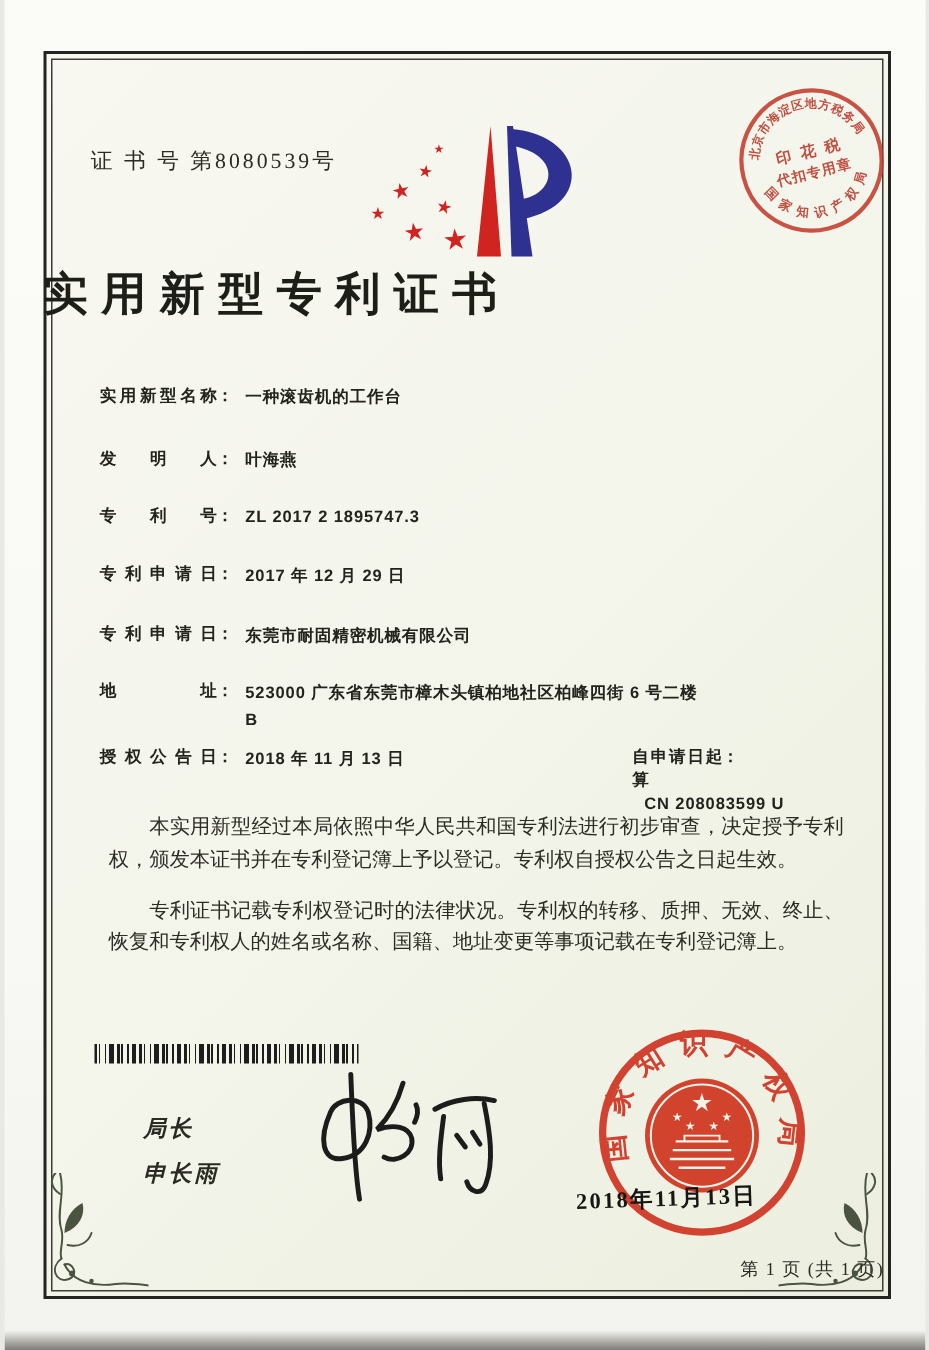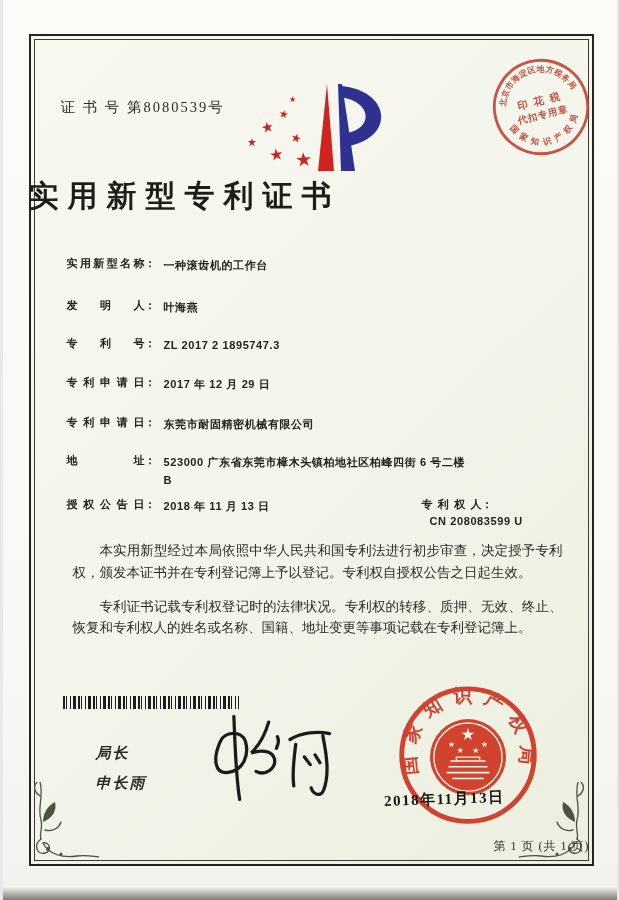--- a/index.html
+++ b/index.html
@@ -127,21 +127,21 @@
   <div class="frow" style="top:415px">
     <span class="flabel">专利申请日</span><span class="fcolon">：</span><span class="fvalue">东莞市耐固精密机械有限公司</span>
   </div>
   <div class="frow" style="top:453px">
     <span class="flabel">地址</span><span class="fcolon">：</span><span class="fvalue">523000 广东省东莞市樟木头镇柏地社区柏峰四街 6 号二楼
 B</span>
   </div>
   <div class="frow" style="top:497px;right:30px;left:64px">
     <span class="flabel">授权公告日</span><span class="fcolon">：</span><span class="fvalue">2018 年 11 月 13 日</span>
     <span class="grant-cell">
-      <span class="flabel">专利权人</span><span class="fcolon">：</span><span class="fvalue">CN 208083599 U</span>
+      <span class="flabel">自申请日起算</span><span class="fcolon">：</span><span class="fvalue">CN 208083599 U</span>
     </span>
   </div>
 
   <div class="bodytext">
     <p>本实用新型经过本局依照中华人民共和国专利法进行初步审查，决定授予专利权，颁发本证书并在专利登记簿上予以登记。专利权自授权公告之日起生效。</p>
     <p>专利证书记载专利权登记时的法律状况。专利权的转移、质押、无效、终止、恢复和专利权人的姓名或名称、国籍、地址变更等事项记载在专利登记簿上。</p>
   </div>
 
   <div class="barcode"></div>
 

